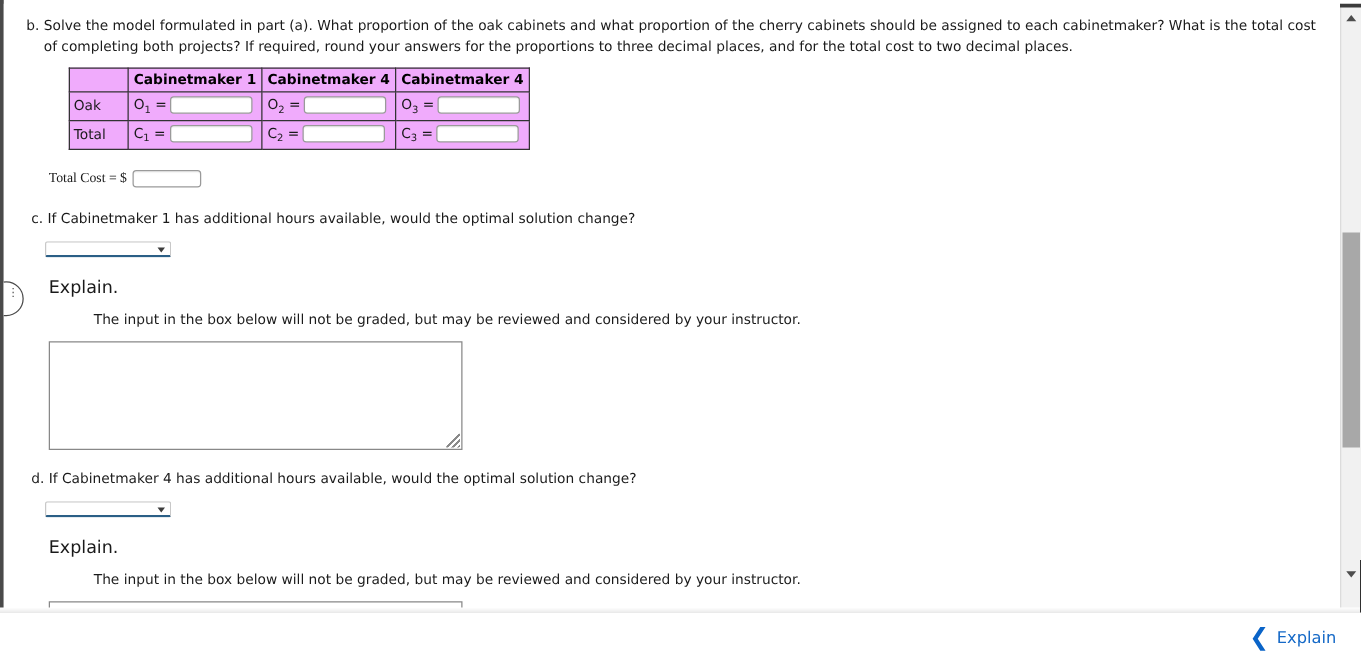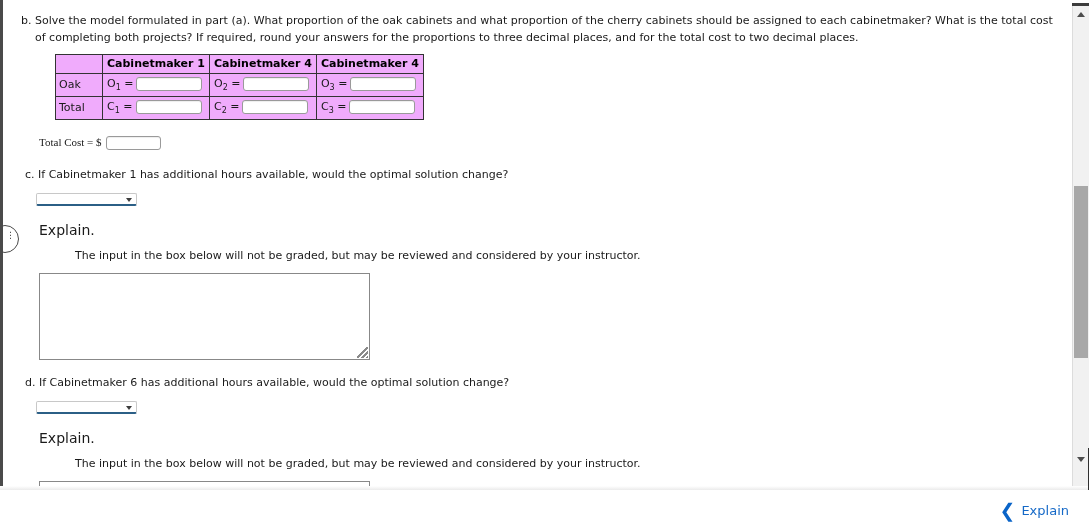--- a/index.html
+++ b/index.html
@@ -395,21 +395,21 @@
 
     <div class="explain-lbl" style="top:219px;">Explain.</div>
     <div class="notice-lbl" style="top:246px;">The input in the box below will not be graded, but may be reviewed and considered by your instructor.</div>
 
     <div class="answer-box" style="top:270px; width:331px; height:87px;">
       <span class="resize-grip"></span>
     </div>
 
     <div class="q-label" style="left:22px; top:373px;">
       <span>d.</span>
-      <span>If Cabinetmaker 6 has additional hours available, would the optimal solution change?</span>
+      <span>If Cabinetmaker 4 has additional hours available, would the optimal solution change?</span>
     </div>
 
     <div class="dropdown" style="left:33px; top:398px;">
       <span class="caret"></span>
     </div>
 
     <div class="explain-lbl" style="top:427px;">Explain.</div>
     <div class="notice-lbl" style="top:454px;">The input in the box below will not be graded, but may be reviewed and considered by your instructor.</div>
 
     <div class="answer-box" style="top:478px; width:331px; height:40px;"></div>

